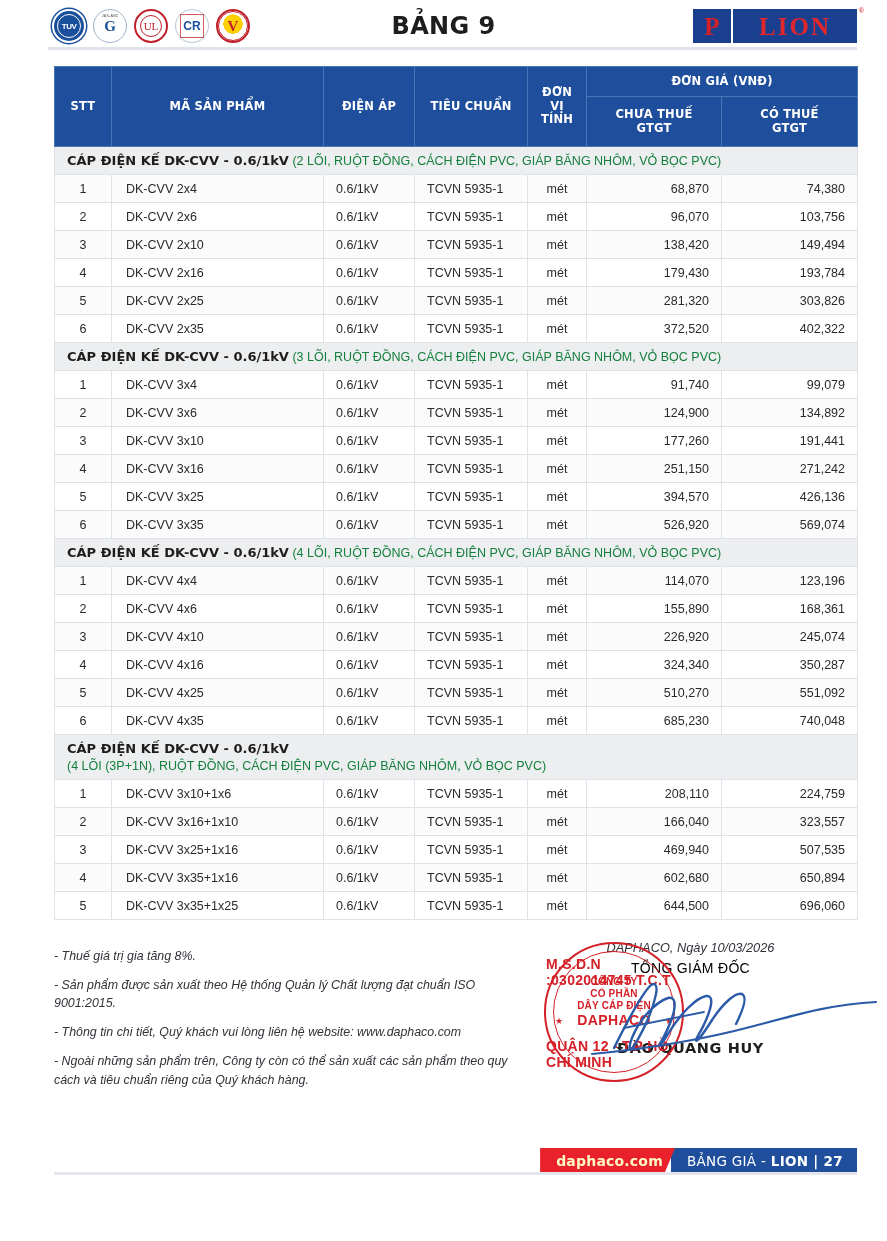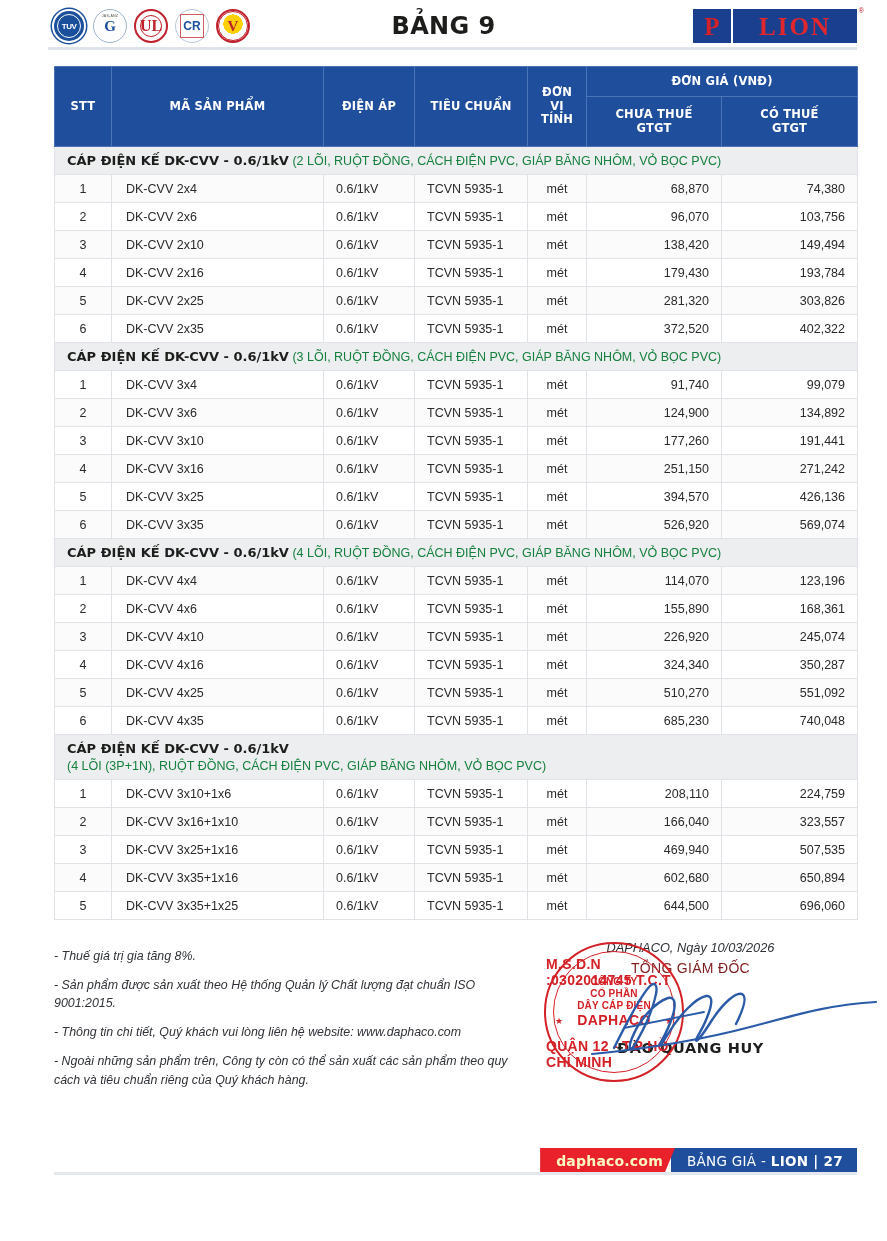--- a/index.html
+++ b/index.html
@@ -44,21 +44,21 @@
   }
   .cert-jas .tag {
     position: absolute; top: 4px; left: 0; right: 0; text-align: center;
     font-size: 3.6px; color: #555; letter-spacing: .2px;
   }
   .cert-ul { background: #fff; border: 2.2px solid #c0212c; }
   .cert-ul .inner {
     position: absolute; inset: 4px; border-radius: 50%;
     border: 1.6px solid #c0212c;
     display: flex; align-items: center; justify-content: center;
-    color: #c0212c; font-size: 16px; font-weight: bold; font-family: "Liberation Serif", serif;
+    color: #c0212c; font-size: 11px; font-weight: normal; font-family: "Liberation Serif", serif;
   }
   .cert-cr { background: #fdfdfd; border: 1.5px solid #b9c8da; }
   .cert-cr .inner {
     position: absolute; inset: 4px; border: 1.2px solid #cf5a60; background: #fff;
     display: flex; align-items: center; justify-content: center;
     color: #1a4f9c; font-size: 12px; font-weight: bold;
   }
   .cert-v { background: #fff; border: 2px solid #c0212c; }
   .cert-v .inner {
     position: absolute; inset: 3px; border-radius: 50%;
@@ -182,21 +182,21 @@
     line-height: 1.46;
     font-family: "Liberation Sans", sans-serif;
     margin-top: 11px;
   }
   .sign-block { flex: 1; position: relative; text-align: center; padding-top: 4px; }
   .sign-date {
     font-size: 12.8px; font-style: italic; color: #2f3237;
     font-family: "Liberation Sans", sans-serif;
   }
   .sign-role {
-    margin-top: 5px; font-size: 14px; color: #7f1d1d; letter-spacing: .3px;
+    margin-top: 5px; font-size: 14px; color: #000000; letter-spacing: .3px;
     font-family: "Liberation Sans", sans-serif;
   }
   .sign-name {
     margin-top: 64px; font-size: 14.5px; font-weight: bold; color: #1d1d1b;
     letter-spacing: .6px;
     font-family: "DejaVu Sans", sans-serif;
   }
 
   
   .stamp {

